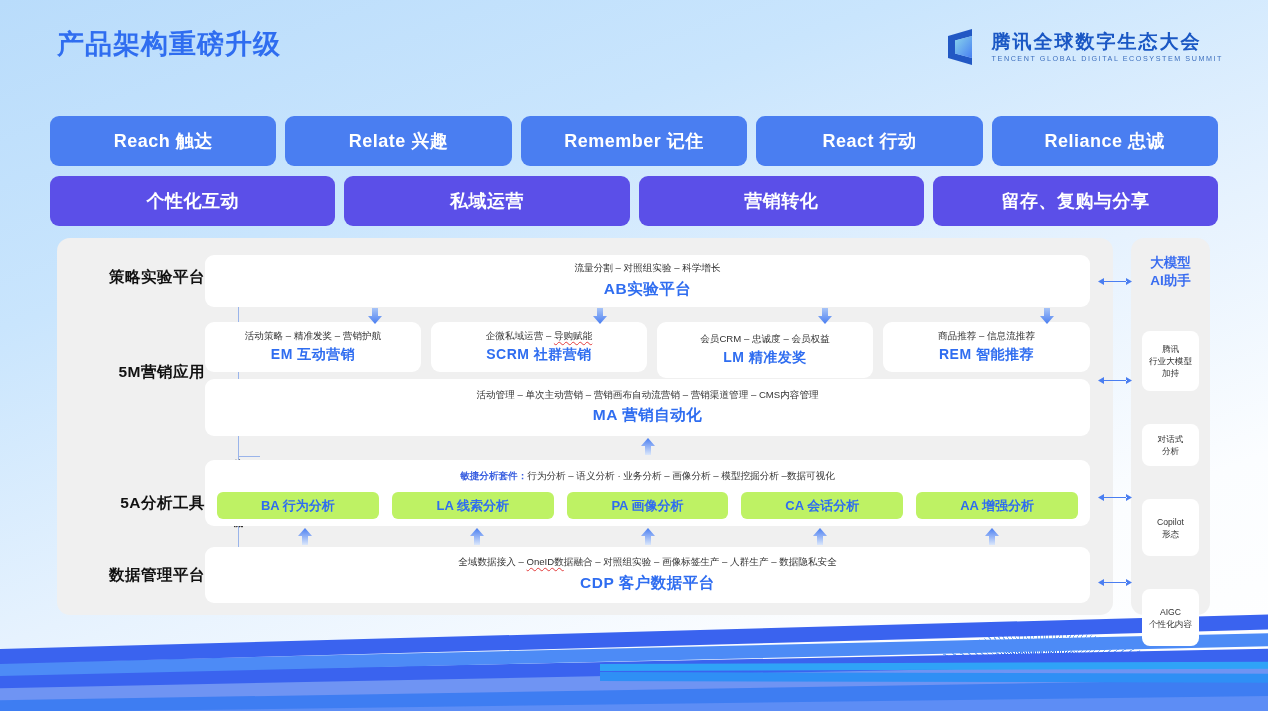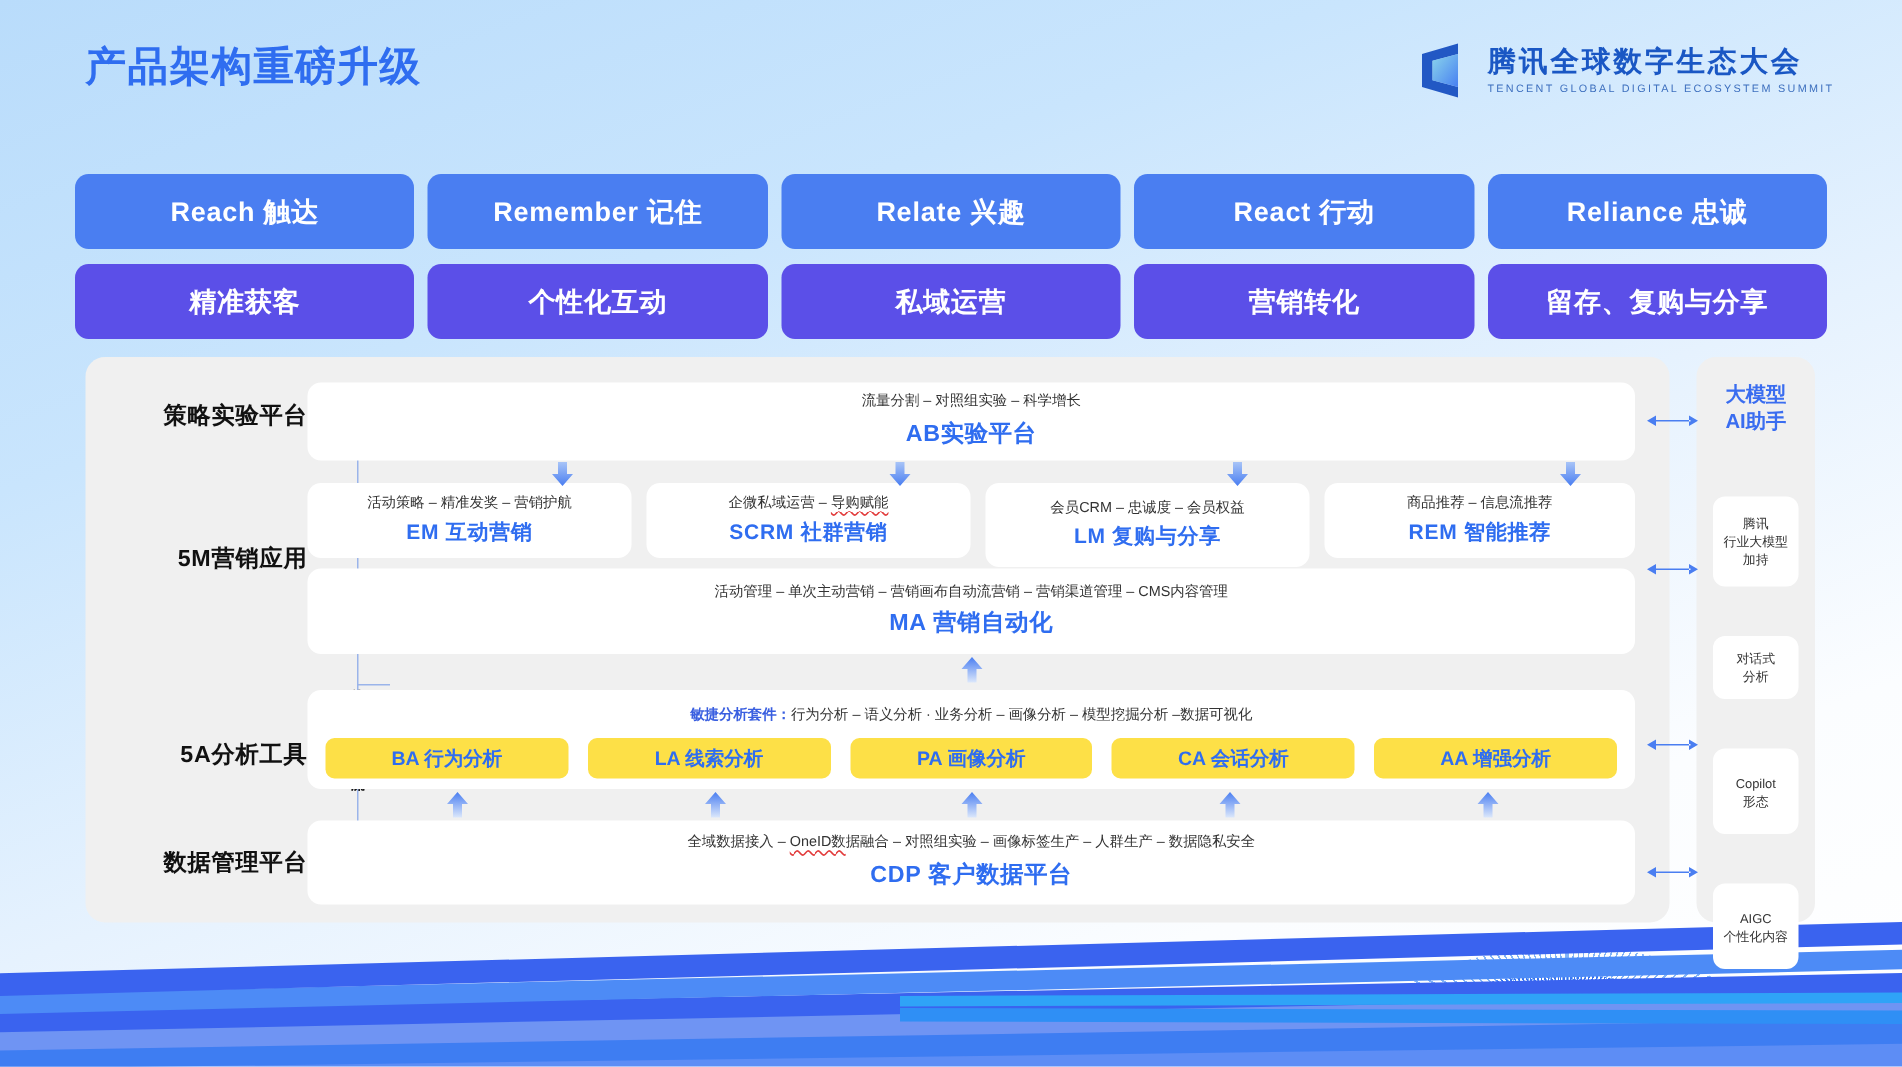--- a/index.html
+++ b/index.html
@@ -137,21 +137,21 @@
   .c-ma   { left: 148px; top: 141px; width: 885px; height: 57px; }
   .c-5a   { left: 148px; top: 222px; width: 885px; height: 66px;
             justify-content: flex-start; padding-top: 10px; }
   .c-cdp  { left: 148px; top: 309px; width: 885px; height: 56px; }
 
   .suite-line { font-size: 9.6px; color: #333; }
   .suite-line b { color: #3a5fe0; }
 
   .chips { display: flex; gap: 13px; margin-top: 9px; width: 100%; padding: 0 12px; }
   .chip {
-    flex: 1; height: 27px; background: #fde047; border-radius: 6px;
+    flex: 1; height: 27px; background: #bef264; border-radius: 6px;
     display: flex; align-items: center; justify-content: center;
     font-size: 13px; font-weight: bold; color: #2f6df0;
   }
 
   .squiggle {
     text-decoration: underline wavy #e23b3b;
     text-decoration-skip-ink: none;
     text-underline-offset: 2px;
   }
 
@@ -190,28 +190,27 @@
     <path d="M17 15.5 L34 11 L34 33 L17 28.5 Z" fill="url(#lg)" opacity="0.85"></path>
   </svg>
   <div class="logo-text-wrap">
     <div class="logo-cn">腾讯全球数字生态大会</div>
     <div class="logo-en">TENCENT GLOBAL DIGITAL ECOSYSTEM SUMMIT</div>
   </div>
 </div>
 
 <div class="rrow top">
   <div class="rcell">Reach 触达</div>
+  <div class="rcell">Relate 兴趣</div>
   <div class="rcell">Remember 记住</div>
-  <div class="rcell">Relate 兴趣</div>
   <div class="rcell">React 行动</div>
   <div class="rcell">Reliance 忠诚</div>
 </div>
 
 <div class="rrow bot">
-  <div class="rcell">精准获客</div>
   <div class="rcell">个性化互动</div>
   <div class="rcell">私域运营</div>
   <div class="rcell">营销转化</div>
   <div class="rcell">留存、复购与分享</div>
 </div>
 
 <div class="panel">
 
   <div class="rowlabel lbl1">策略实验平台</div>
   <div class="rowlabel lbl2">5M营销应用</div>
@@ -233,21 +232,21 @@
   <div class="card c-em">
     <div class="sub">活动策略 – 精准发奖 – 营销护航</div>
     <div class="ttl sm">EM 互动营销</div>
   </div>
   <div class="card c-scrm">
     <div class="sub"><span>企微私域运营 – </span><span class="squiggle">导购赋能</span></div>
     <div class="ttl sm">SCRM 社群营销</div>
   </div>
   <div class="card c-lm">
     <div class="sub">会员CRM – 忠诚度 – 会员权益</div>
-    <div class="ttl sm">LM 复购与分享</div>
+    <div class="ttl sm">LM 精准发奖</div>
   </div>
   <div class="card c-rem">
     <div class="sub">商品推荐 – 信息流推荐</div>
     <div class="ttl sm">REM 智能推荐</div>
   </div>
 
   <div class="card c-ma">
     <div class="sub">活动管理 – 单次主动营销 – 营销画布自动流营销 – 营销渠道管理 – CMS内容管理</div>
     <div class="ttl">MA 营销自动化</div>
   </div>

